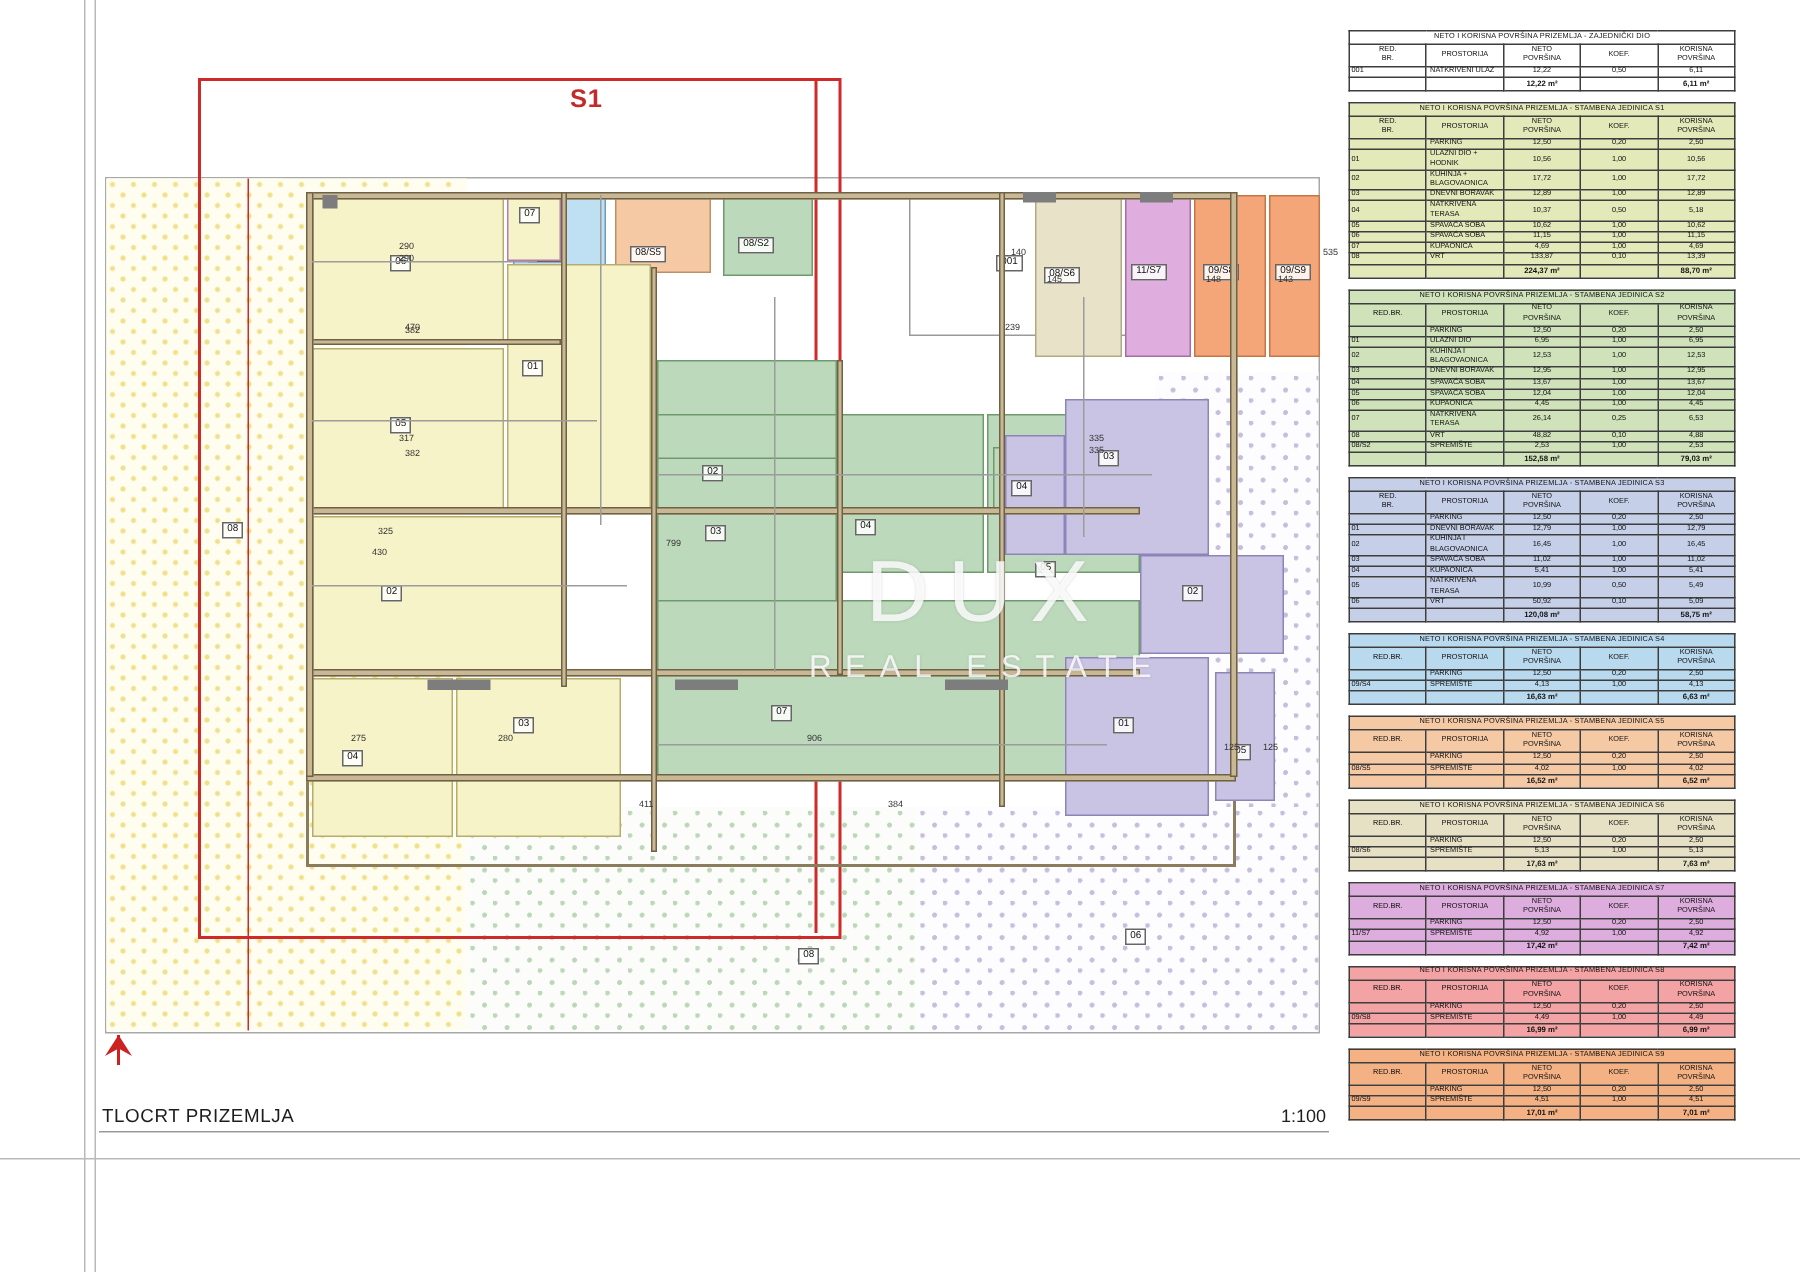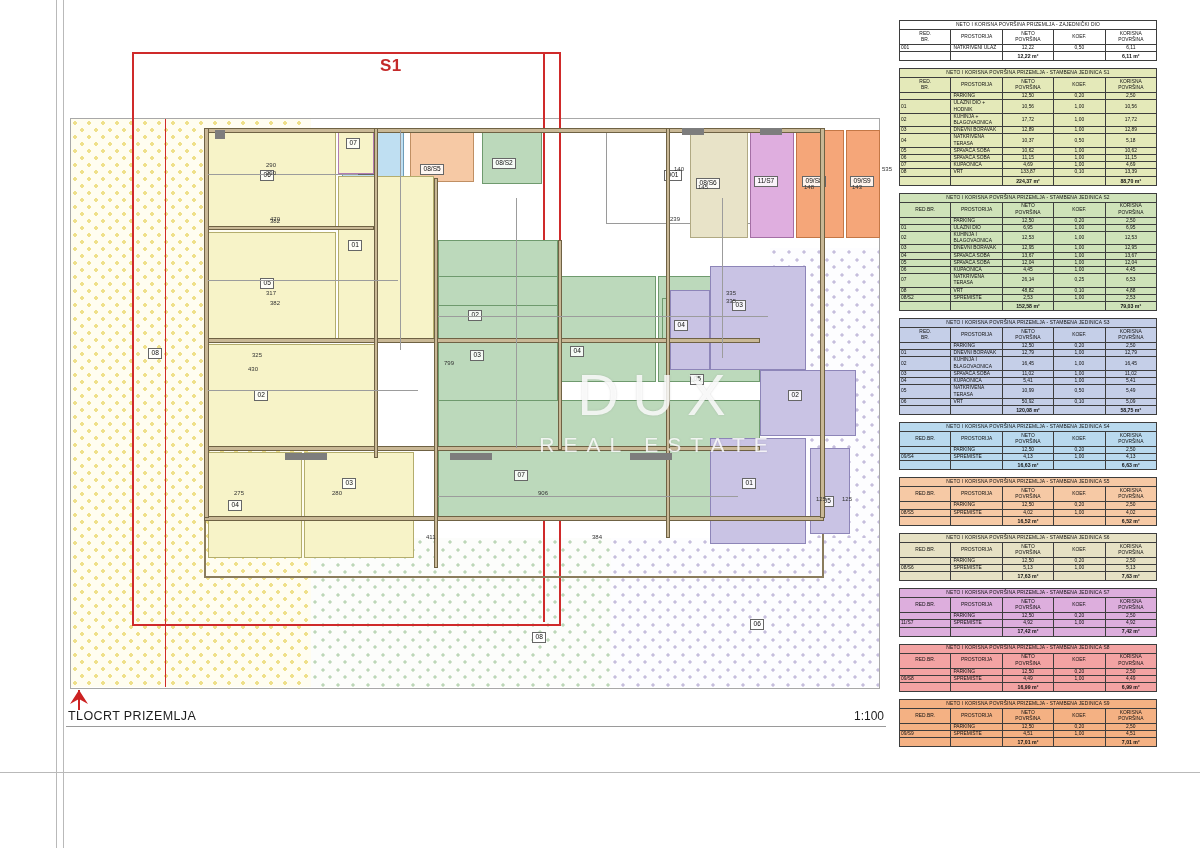--- a/index.html
+++ b/index.html
@@ -4,21 +4,21 @@
 <style>
   html,body{margin:0;padding:0;background:#ffffff;}
   body{width:1200px;height:848px;font-family:"Liberation Sans",sans-serif;color:#1a1a1a;overflow:hidden;}
   #page{position:relative;width:1200px;height:848px;background:#fff;}
 
   
   .frame-v{position:absolute;background:#b9b9b9;}
   .frame-h{position:absolute;background:#b9b9b9;}
 
   
-  #titleblock{position:absolute;left:66px;top:708px;width:820px;height:24px;}
+  #titleblock{position:absolute;left:66px;top:736px;width:820px;height:24px;}
   #titleblock .tb-line{position:absolute;left:0;top:18px;width:820px;height:1px;background:#9a9a9a;}
   #tb-title{position:absolute;left:2px;top:1px;font-size:12.5px;letter-spacing:.4px;color:#1d1d1d;}
   #tb-scale{position:absolute;right:2px;top:1px;font-size:12px;color:#1d1d1d;}
 
   
   #plan{position:absolute;left:70px;top:18px;width:810px;height:700px;}
 
   .hatch{position:absolute;}
   .hatch-yellow{background:
      radial-gradient(circle at 4px 4px, #efe08a 1.6px, transparent 1.8px) 0 0/14px 14px,

